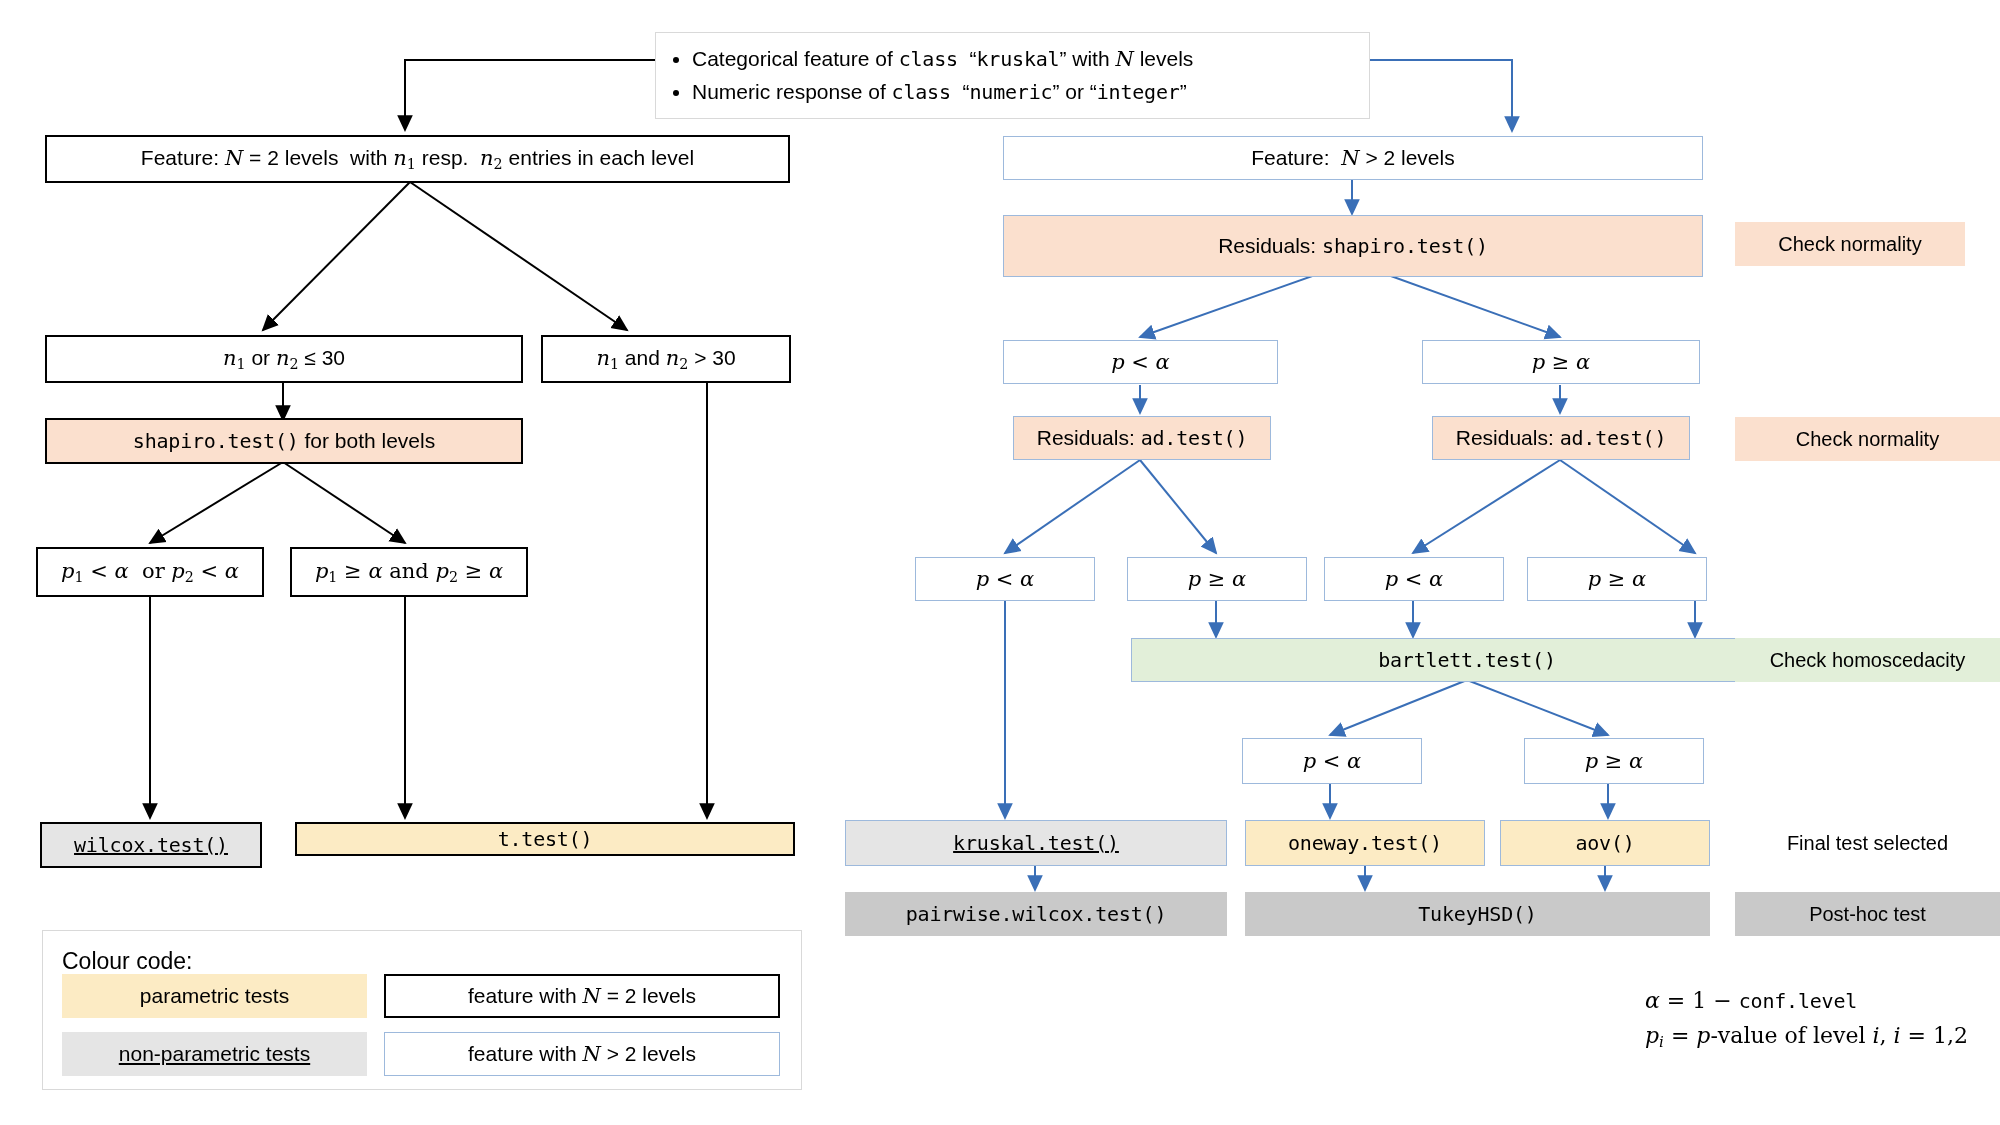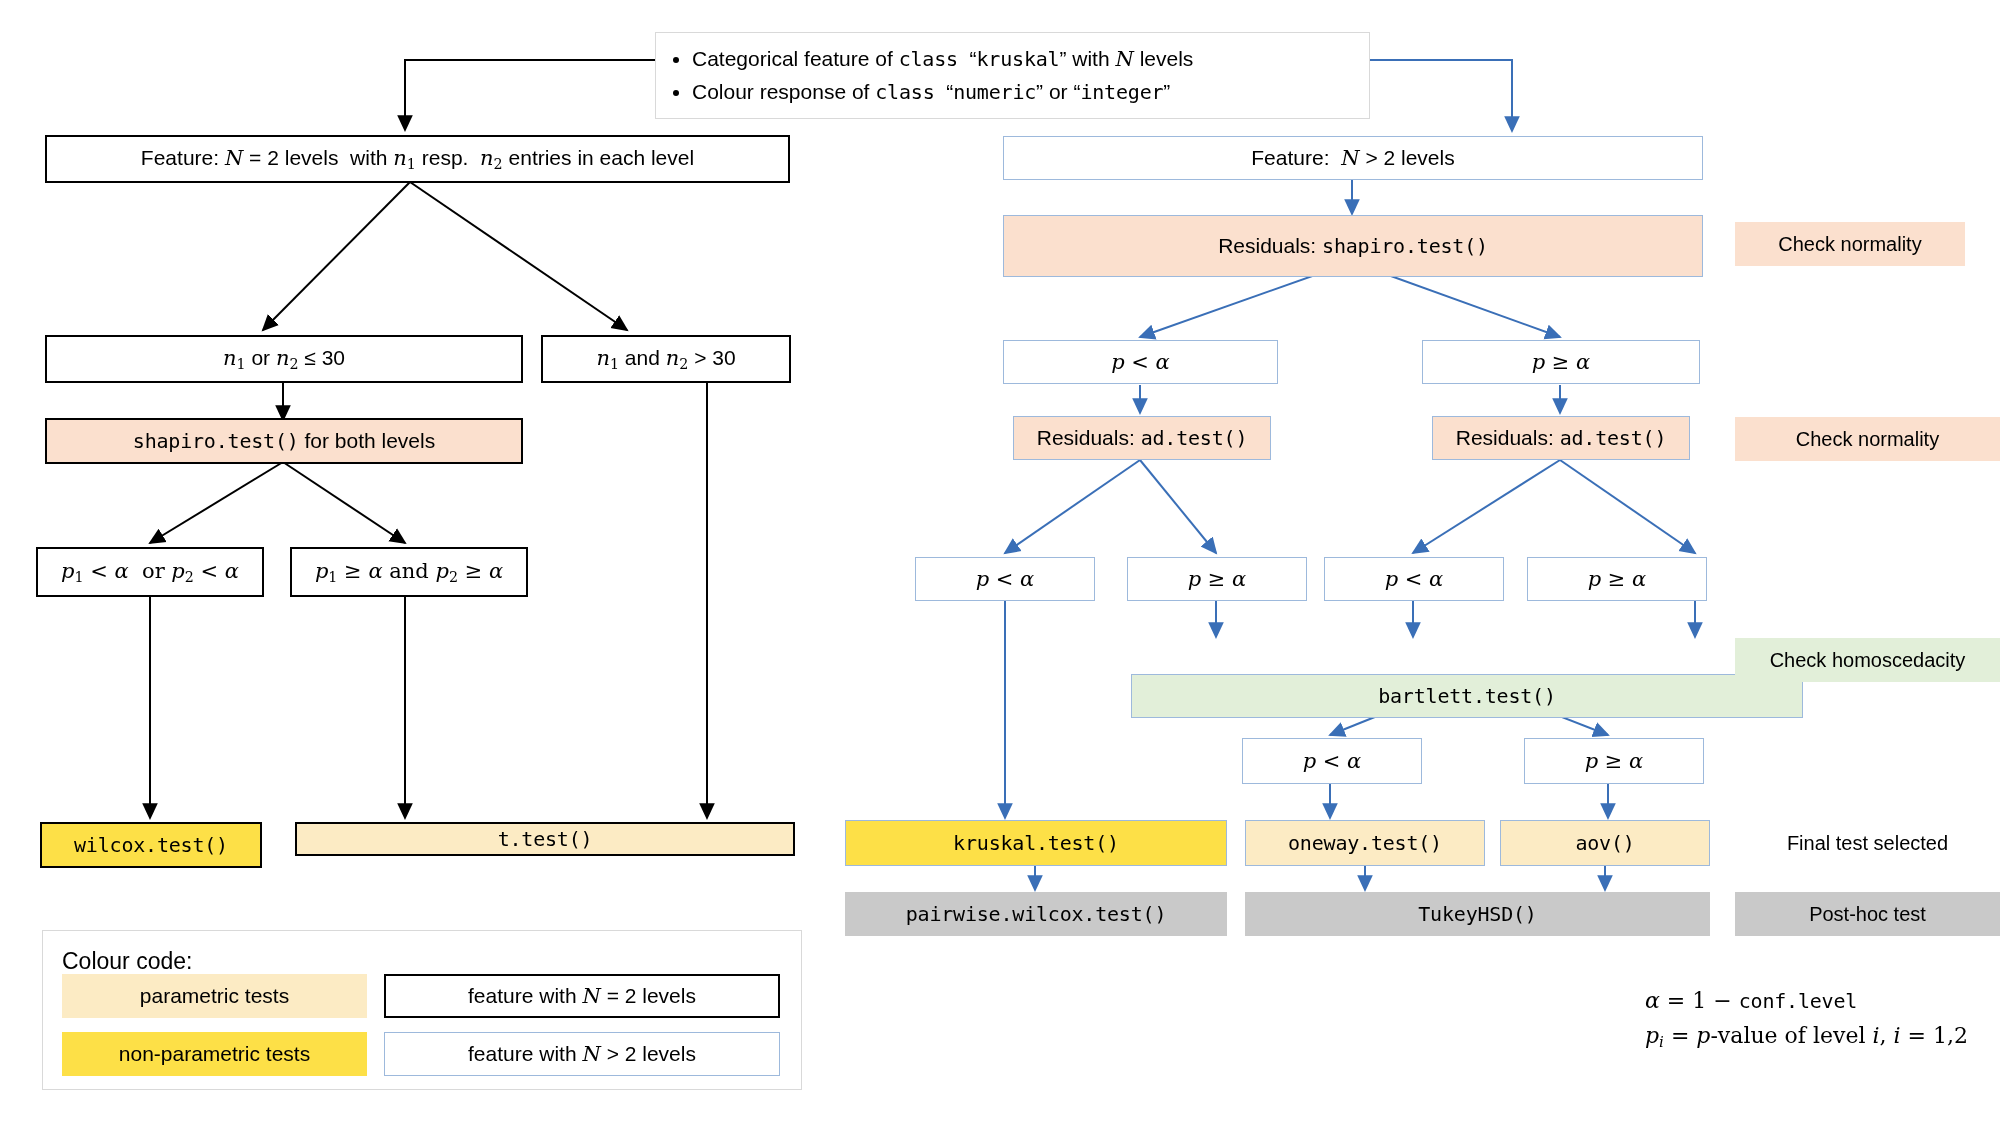--- a/index.html
+++ b/index.html
@@ -22,21 +22,21 @@
 
   
   .bd-black{border:2.5px solid #000000;}
   .bd-blue{border:1.6px solid #9DB9DC;}
   .bd-none{border:none;}
 
   
   .fill-white{background:#ffffff;}
   .fill-peach{background:#FBE0CE;}
   .fill-yellow{background:#FCEBC4;}
-  .fill-blue{background:#fde047;}
+  .fill-blue{background:#e5e5e5;text-decoration:underline;}
   .fill-green{background:#E2EFD9;}
   .fill-grey{background:#C9C9C9;}
 
   .mono{font-family:"DejaVu Sans Mono","Liberation Mono",monospace;font-size:20px;letter-spacing:-0.2px;}
   .serif{font-family:"DejaVu Serif","Liberation Serif",serif;}
   sub{font-size:0.68em;vertical-align:-0.28em;}
 
   
   #intro-box{
     position:absolute;box-sizing:border-box;
@@ -143,21 +143,21 @@
 
   <div id="intro-box" style="left:655px;top:32px;width:715px;">
     <ul>
       <li>
         <span>Categorical feature of</span>
         <span class="mono">class</span>
         <span>&nbsp;“</span><span class="mono">kruskal</span><span>”</span>
         <span>with <i class="serif">N</i> levels</span>
       </li>
       <li>
-        <span>Colour response of</span>
+        <span>Numeric response of</span>
         <span class="mono">class</span>
         <span>&nbsp;“</span><span class="mono">numeric</span><span>”</span>
         <span>or</span>
         <span>“</span><span class="mono">integer</span><span>”</span>
       </li>
     </ul>
   </div>
 
   <div class="node bd-black fill-white" style="left:45px;top:135px;width:745px;height:48px;">
     <span class="txt">Feature: <i class="serif">N</i> = 2 levels&nbsp; with <i class="serif">n</i><sub class="serif">1</sub> resp. &nbsp;<i class="serif">n</i><sub class="serif">2</sub> entries in each level</span>
@@ -224,21 +224,21 @@
   </div>
 
   <div class="node bd-blue fill-white" style="left:1324px;top:557px;width:180px;height:44px;">
     <span class="txt serif"><i>p</i> &lt; <i>α</i></span>
   </div>
 
   <div class="node bd-blue fill-white" style="left:1527px;top:557px;width:180px;height:44px;">
     <span class="txt serif"><i>p</i> ≥ <i>α</i></span>
   </div>
 
-  <div class="node bd-blue fill-green" style="left:1131px;top:638px;width:672px;height:44px;margin-top:36px;">
+  <div class="node bd-blue fill-green" style="left:1131px;top:638px;width:672px;height:44px;">
     <span class="txt mono">bartlett.test()</span>
   </div>
 
   <div class="node bd-blue fill-white" style="left:1242px;top:738px;width:180px;height:46px;">
     <span class="txt serif"><i>p</i> &lt; <i>α</i></span>
   </div>
 
   <div class="node bd-blue fill-white" style="left:1524px;top:738px;width:180px;height:46px;">
     <span class="txt serif"><i>p</i> ≥ <i>α</i></span>
   </div>

